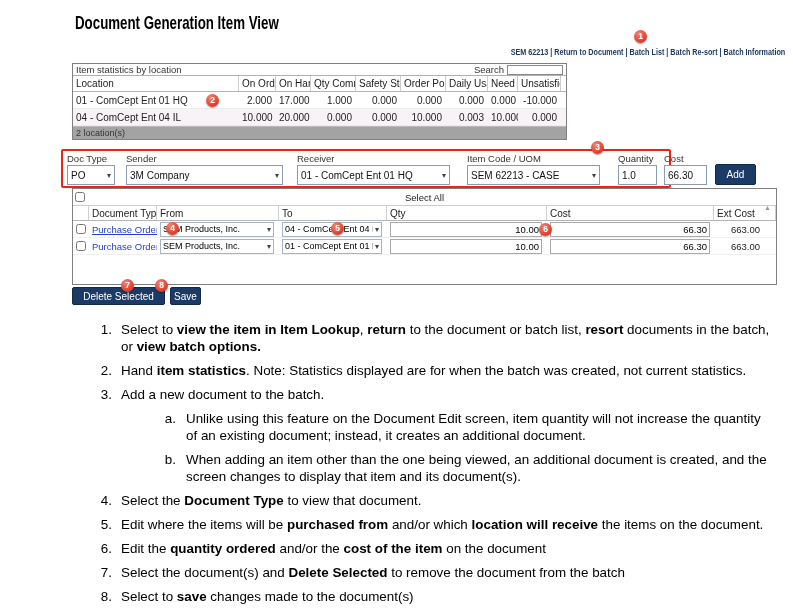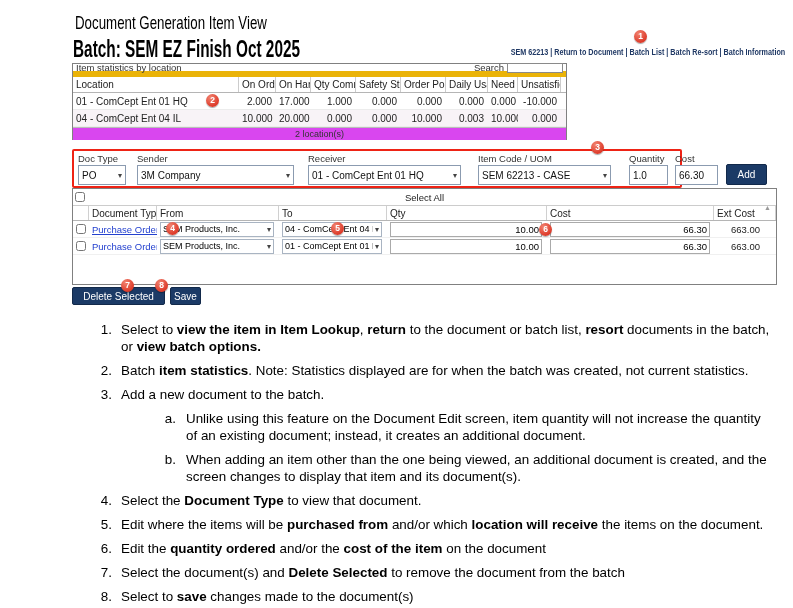--- a/index.html
+++ b/index.html
@@ -1,58 +1,58 @@
 <!DOCTYPE html>
 <html><head>
 <meta charset="utf-8">
 <style>
   * { margin:0; padding:0; box-sizing:border-box; }
   html,body { background:#fff; }
   body { font-family:"Liberation Sans", sans-serif; }
   #page { position:relative; width:793px; height:608px; background:#fff; overflow:hidden; }
 
   
-  .h1 { position:absolute; left:75px; top:12px; font-size:19px; font-weight:normal; white-space:nowrap; }
+  .h1 { position:absolute; left:75px; top:12px; font-size:19px; font-weight:bold; white-space:nowrap; }
   .h1 span, .h2 span { display:inline-block; transform-origin:0 50%; }
   .h1 span { transform:scaleX(0.70); }
   .h2 { position:absolute; left:73px; top:35px; font-size:24px; font-weight:bold; white-space:nowrap; }
   .h2 span { transform:scaleX(0.64); }
 
   
   .nav { position:absolute; right:8px; top:47px; font-size:9px; font-weight:bold; color:#1f3864;
          white-space:nowrap; transform:scaleX(0.80); transform-origin:100% 50%; }
   .navlink { color:#1f3864; cursor:pointer; }
   .navsep { color:#1f3864; }
 
   
   .badge { position:absolute; width:13px; height:13px; border-radius:50%; z-index:30;
            background:radial-gradient(circle at 35% 28%, #f28270, #dd3b2a 70%);
            color:#fff; font-size:8.5px; font-weight:bold; text-align:center; line-height:13px;
            box-shadow:0 1px 1px rgba(0,0,0,.35); }
 
   
   .stats { position:absolute; left:72px; top:63px; width:495px; height:77px; border:1px solid #808080;
            background:#fff; font-size:10px; color:#222; display:flex; flex-direction:column; }
-  .stats-cap { height:13px; display:flex; align-items:center; padding:0 3px; border-bottom:6px solid #eab308; }
+  .stats-cap { height:13px; display:flex; align-items:center; padding:0 3px; border-bottom:1px solid #eab308; }
   .stats-cap-label { flex:1; font-size:9.5px; color:#333; }
   .search-wrap { display:flex; align-items:flex-end; gap:3px; }
   .search-wrap label { font-size:9.5px; color:#333; }
   .search-input { width:56px; height:10px; border:1px solid #8a8a8a; font-size:9px; padding:0 2px; }
   .srow { display:flex; }
   .shead { border-bottom:1px solid #b5b5b5; }
   .scell { padding:1px 4px 1px 3px; overflow:hidden; white-space:nowrap; }
   .shead .scell { border-right:1px solid #cccccc; padding-top:2px; padding-bottom:2px; color:#222; }
   .sdata { border-bottom:1px solid #ececec; height:17px; align-items:center; }
   .sdata.alt { background:#f8f3f7; }
   .num { text-align:right; }
-  .stats-foot { margin-top:auto; height:13px; background:#d946ef; border-top:1px solid #bbb;
-                font-size:9px; color:#333; padding:1px 3px;text-align:center; }
-
-  
-  .form { position:absolute; left:72px; top:149px; width:610px; height:39px;
+  .stats-foot { margin-top:auto; height:13px; background:#a3a3a3; border-top:1px solid #bbb;
+                font-size:9px; color:#333; padding:1px 3px; }
+
+  
+  .form { position:absolute; left:61px; top:149px; width:610px; height:39px;
           border:2px solid #ee2315; border-radius:2px; background:#fff; }
   .fld-label { position:absolute; font-size:9.5px; color:#333; top:2px; white-space:nowrap; }
   .fsel, .fin { position:absolute; top:14px; height:20px; border:1px solid #8b9bb0; background:#fff;
                 font-size:10px; color:#111; }
   .fsel { display:flex; align-items:center; padding:0 3px; cursor:pointer;gap:20px; }
   .fsel .v { flex:1; overflow:hidden; white-space:nowrap; }
   .chev { color:#444; font-size:8px; margin-left:2px; flex:none; }
   .fin { padding:0 3px; }
   .btn { background:#1b3a66; color:#fff; border:1px solid #12294a; border-radius:2px;
          font-size:10px; text-align:center; cursor:pointer; font-family:"Liberation Sans",sans-serif; }
@@ -93,21 +93,20 @@
   .instr .body { flex:1; }
   .instr.sub { margin-left:64px; }
   .instr.sub .marker { margin-right:10px; }
 </style>
 </head>
 <body>
 
 <div id="page">
 
   <div class="h1"><span>Document Generation Item View</span></div>
-  <div class="h2"><span>Batch: SEM EZ Finish Oct 2025</span></div>
 
   <div class="nav"><span class="navlink">SEM 62213</span><span class="navsep"> | </span><span class="navlink">Return to Document</span><span class="navsep"> | </span><span class="navlink">Batch List</span><span class="navsep"> | </span><span class="navlink">Batch Re-sort</span><span class="navsep"> | </span><span class="navlink">Batch Information</span></div>
 
   <div class="badge" style="left:634px;top:30px">1</div>
   <div class="badge" style="left:206px;top:94px">2</div>
   <div class="badge" style="left:591px;top:141px">3</div>
   <div class="badge" style="left:166px;top:222px">4</div>
   <div class="badge" style="left:331px;top:222px">5</div>
   <div class="badge" style="left:539px;top:223px">6</div>
   <div class="badge" style="left:121px;top:279px">7</div>
@@ -263,21 +262,21 @@
   <button class="btn del-btn">Delete Selected</button>
   <button class="btn save-btn">Save</button>
 
   <div class="instructions">
       <div class="instr">
         <span class="marker">1.</span>
         <span class="body"><span>Select to </span><b>view the item in Item Lookup</b><span>, </span><b>return</b><span> to the document or batch list, </span><b>resort</b><span> documents in the batch, or </span><b>view batch options.</b></span>
       </div>
       <div class="instr">
         <span class="marker">2.</span>
-        <span class="body"><span>Batch </span><b>item statistics</b><span>. Note: Statistics displayed are for when the batch was created, not current statistics.</span></span>
+        <span class="body"><span>Hand </span><b>item statistics</b><span>. Note: Statistics displayed are for when the batch was created, not current statistics.</span></span>
       </div>
       <div class="instr">
         <span class="marker">3.</span>
         <span class="body"><span>Add a new document to the batch.</span></span>
       </div>
       <div class="instr sub">
         <span class="marker">a.</span>
         <span class="body"><span>Unlike using this feature on the Document Edit screen, item quantity will not increase the quantity of an existing document; instead, it creates an additional document.</span></span>
       </div>
       <div class="instr sub">

